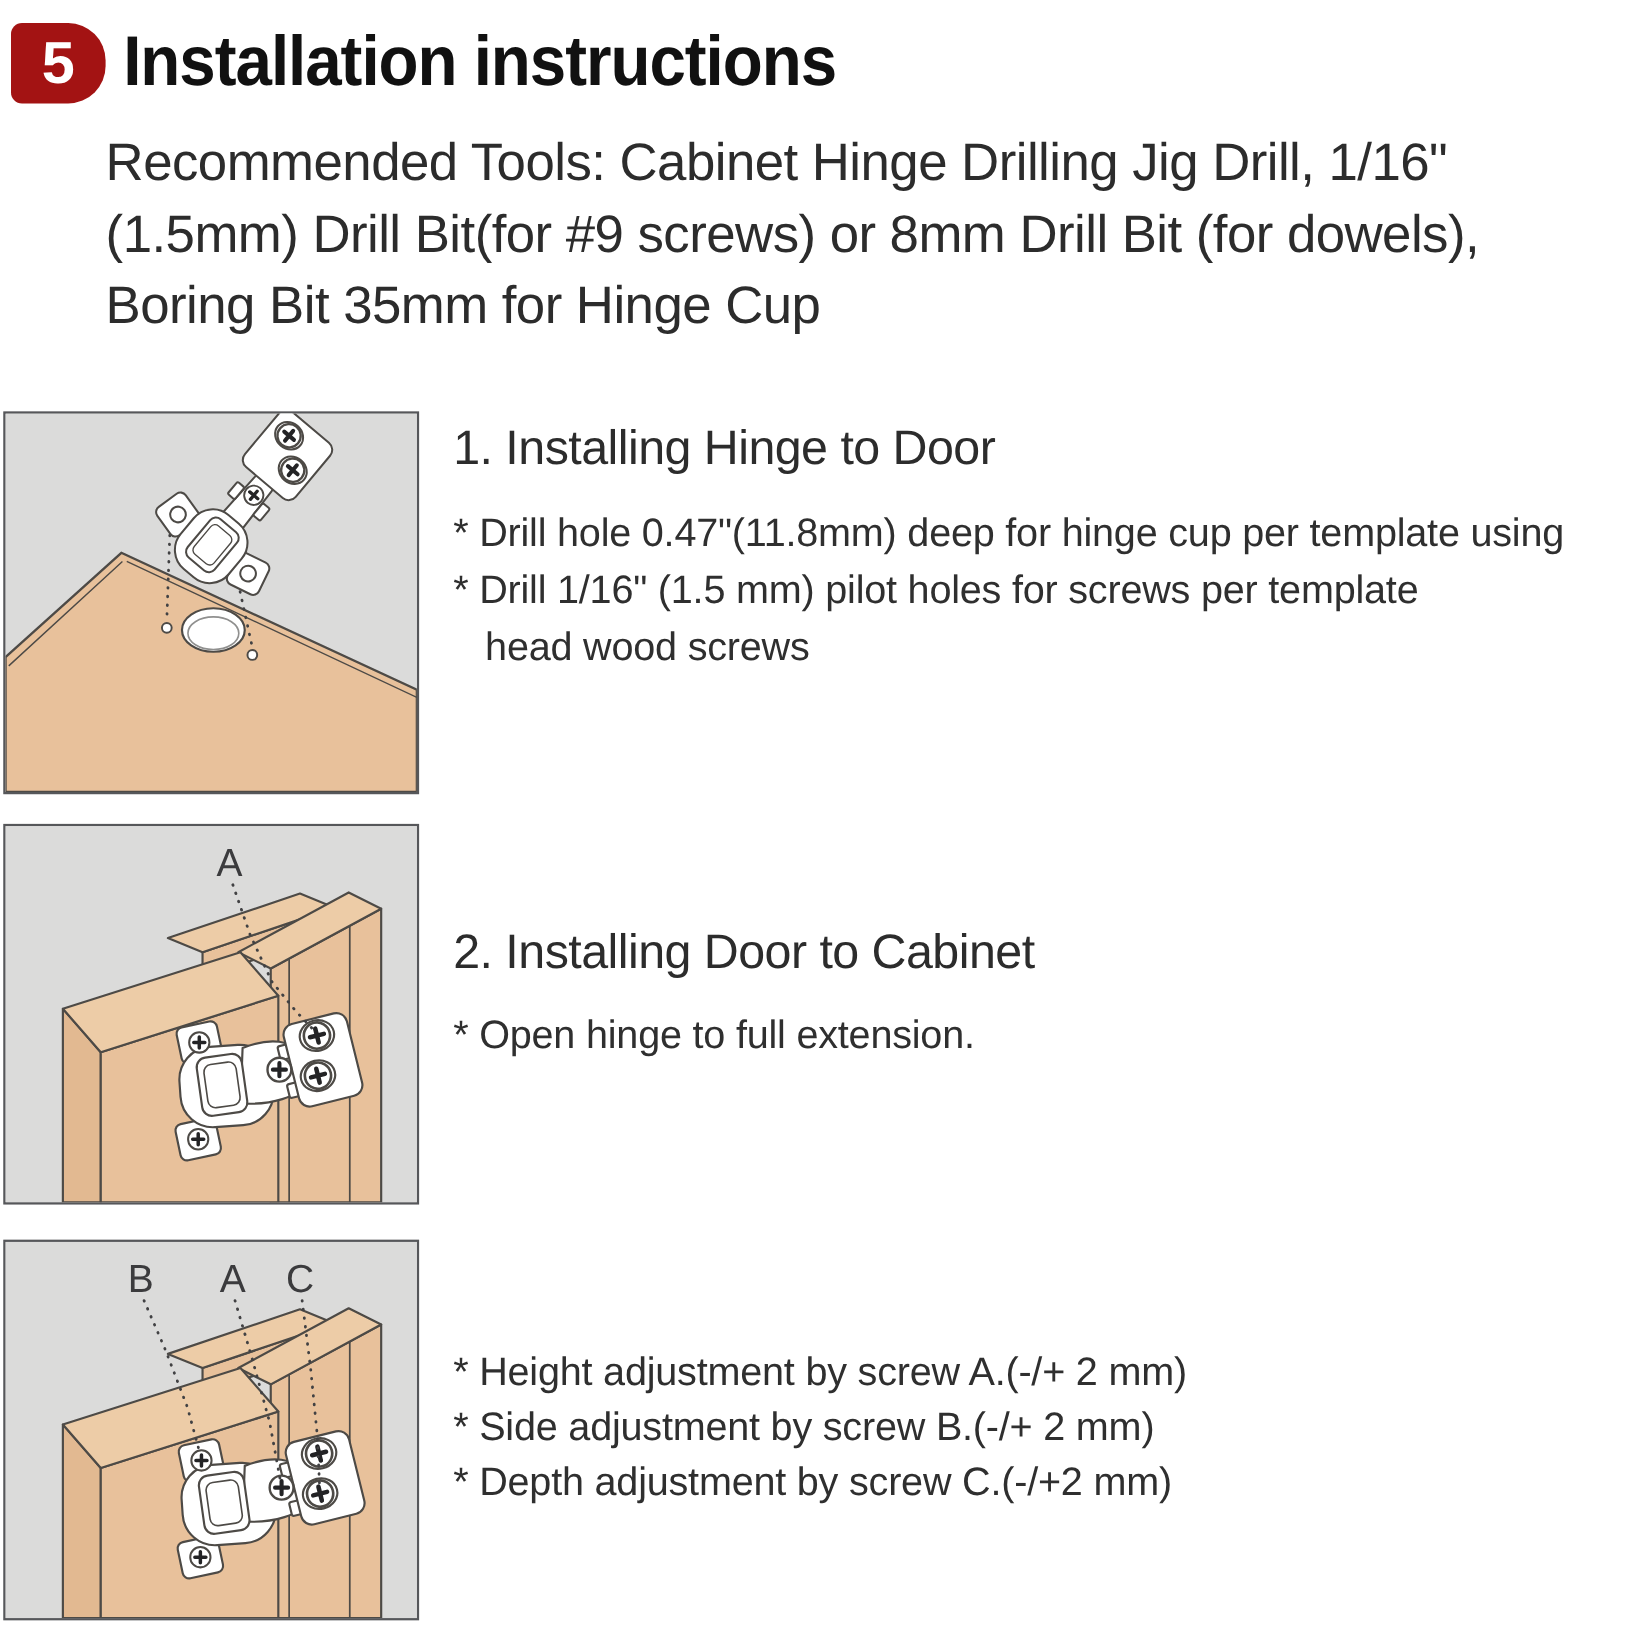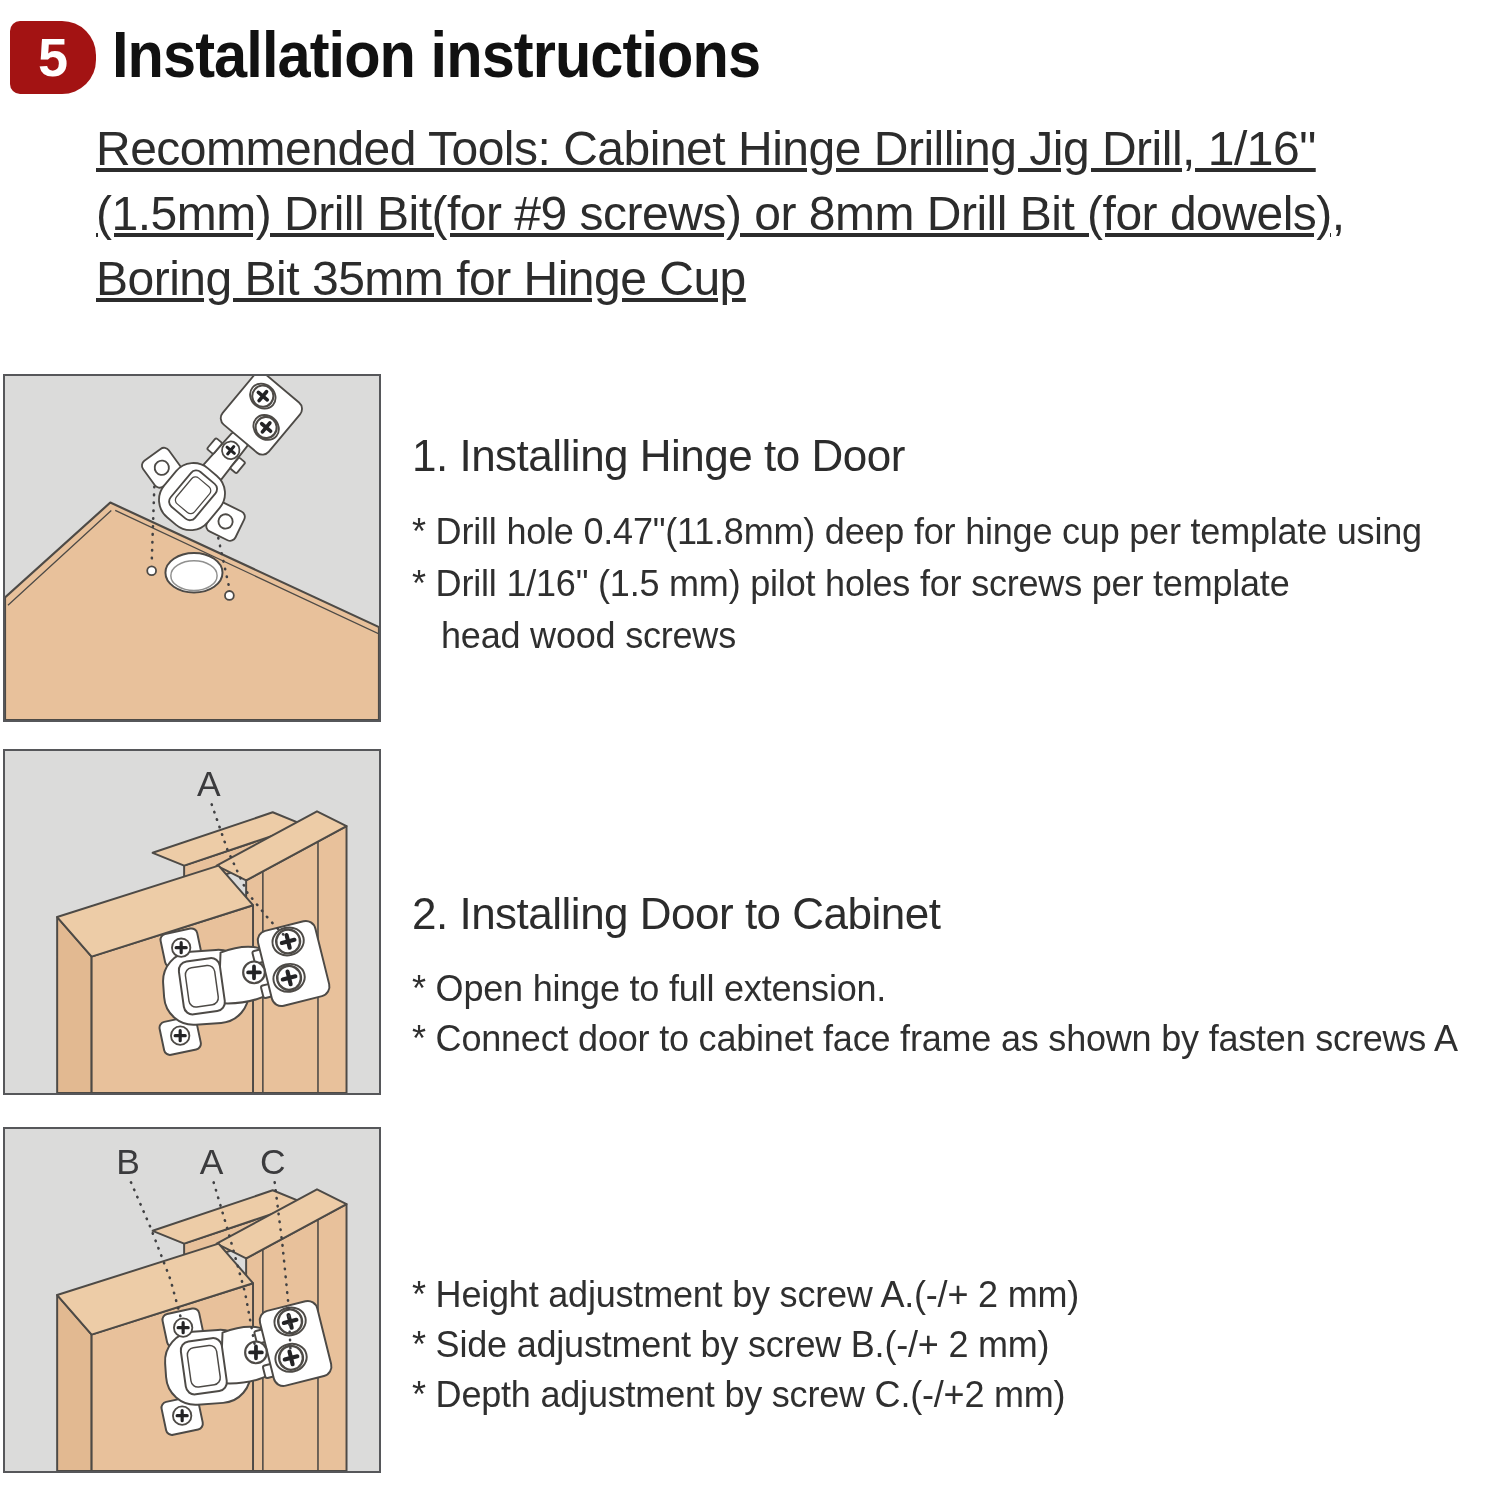--- a/index.html
+++ b/index.html
@@ -11,32 +11,32 @@
     background:#a31313;border-radius:10px 34px 34px 10px;
     display:flex;align-items:center;justify-content:center;}
   .badge span{color:#ffffff;font-size:54px;font-weight:bold;transform:translateY(-1px);}
   .page-title{position:absolute;left:112px;top:18px;margin:0;
     font-size:64px;font-weight:bold;color:#111111;letter-spacing:-1px;
     transform:scaleX(0.93);transform-origin:0 0;white-space:nowrap;}
 
   
   .tools-note{position:absolute;left:96px;top:116px;font-size:48px;
     letter-spacing:-0.5px;color:#2c2c2c;}
-  .tools-note .line{height:65px;line-height:65px;white-space:nowrap;text-decoration:underline;}
+  .tools-note .line{height:65px;line-height:65px;white-space:nowrap;}
 
   
   .illus{position:absolute;left:3px;width:378px;border:2px solid #56575a;
     box-sizing:border-box;background:#dbdbda;}
   .illus svg{display:block;width:100%;height:100%;}
   #illus1{top:374px;height:348px;}
   #illus2{top:749px;height:346px;}
   #illus3{top:1127px;height:346px;}
 
   
-  .sec{position:absolute;left:412px;width:1080px;margin-top:48px;}
+  .sec{position:absolute;left:412px;width:1080px;}
   #sec1{top:382px;}
   #sec2{top:840px;}
   #sec3{top:1196px;}
   .sec h2{margin:0;font-size:44px;font-weight:400;color:#2c2c2c;
     letter-spacing:-0.5px;line-height:52px;white-space:nowrap;}
   .sec .body{margin-top:24px;}
   #sec3 .body{margin-top:26px;}
   .bline{font-size:36px;letter-spacing:-0.2px;line-height:52px;
     white-space:nowrap;color:#2f2f2f;}
   #sec2 .bline,#sec3 .bline{line-height:50px;}
@@ -198,21 +198,20 @@
       <div class="bline">* Drill hole 0.47"(11.8mm) deep for hinge cup per template using</div>
       <div class="bline">* Drill 1/16" (1.5 mm) pilot holes for screws per template</div>
       <div class="bline cont">head wood screws</div>
     </div>
   </section>
 
   <section class="sec" id="sec2">
     <h2>2. Installing Door to Cabinet</h2>
     <div class="body">
       <div class="bline">* Open hinge to full extension.</div>
-      <div class="bline">* Connect door to cabinet face frame as shown by fasten screws A</div>
     </div>
   </section>
 
   <section class="sec" id="sec3">
     <div class="body">
       <div class="bline">* Height adjustment by screw A.(-/+ 2 mm)</div>
       <div class="bline">* Side adjustment by screw B.(-/+ 2 mm)</div>
       <div class="bline">* Depth adjustment by screw C.(-/+2 mm)</div>
     </div>
   </section>

